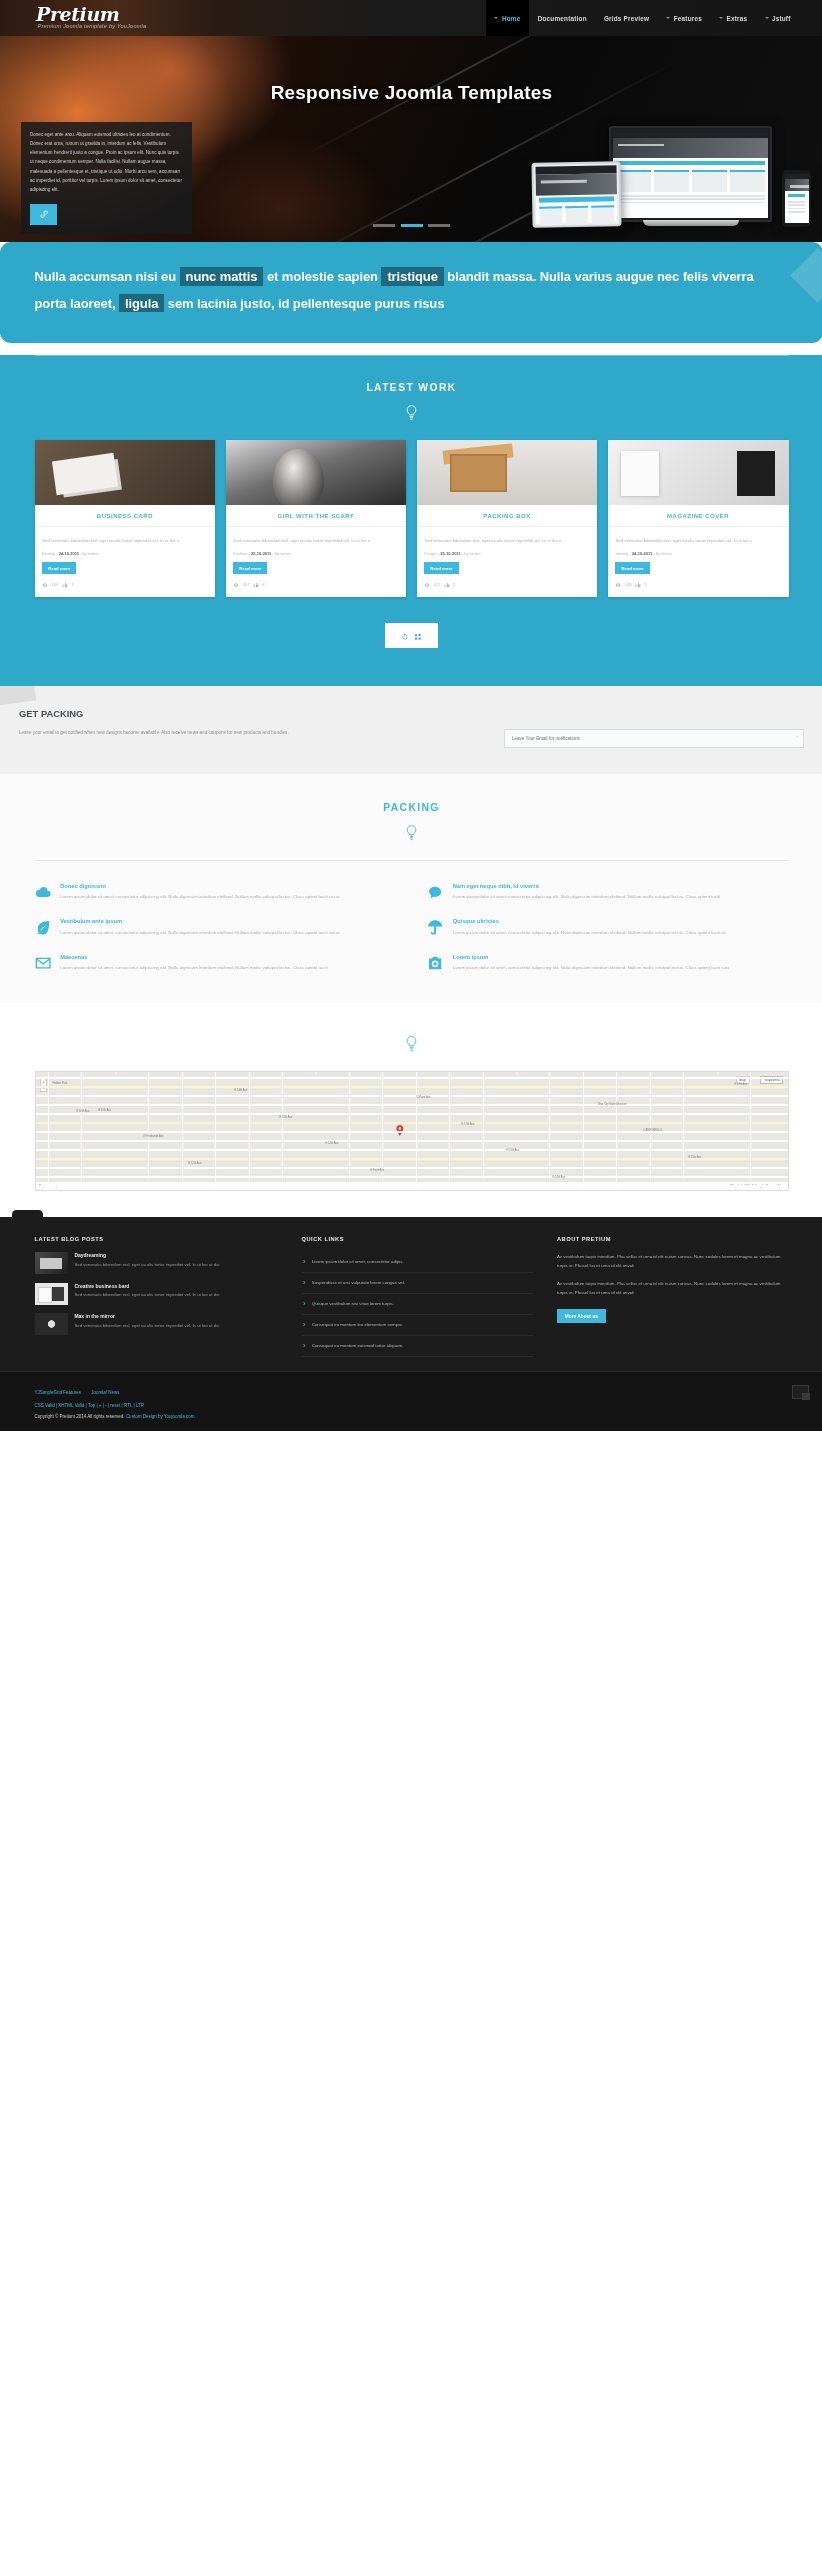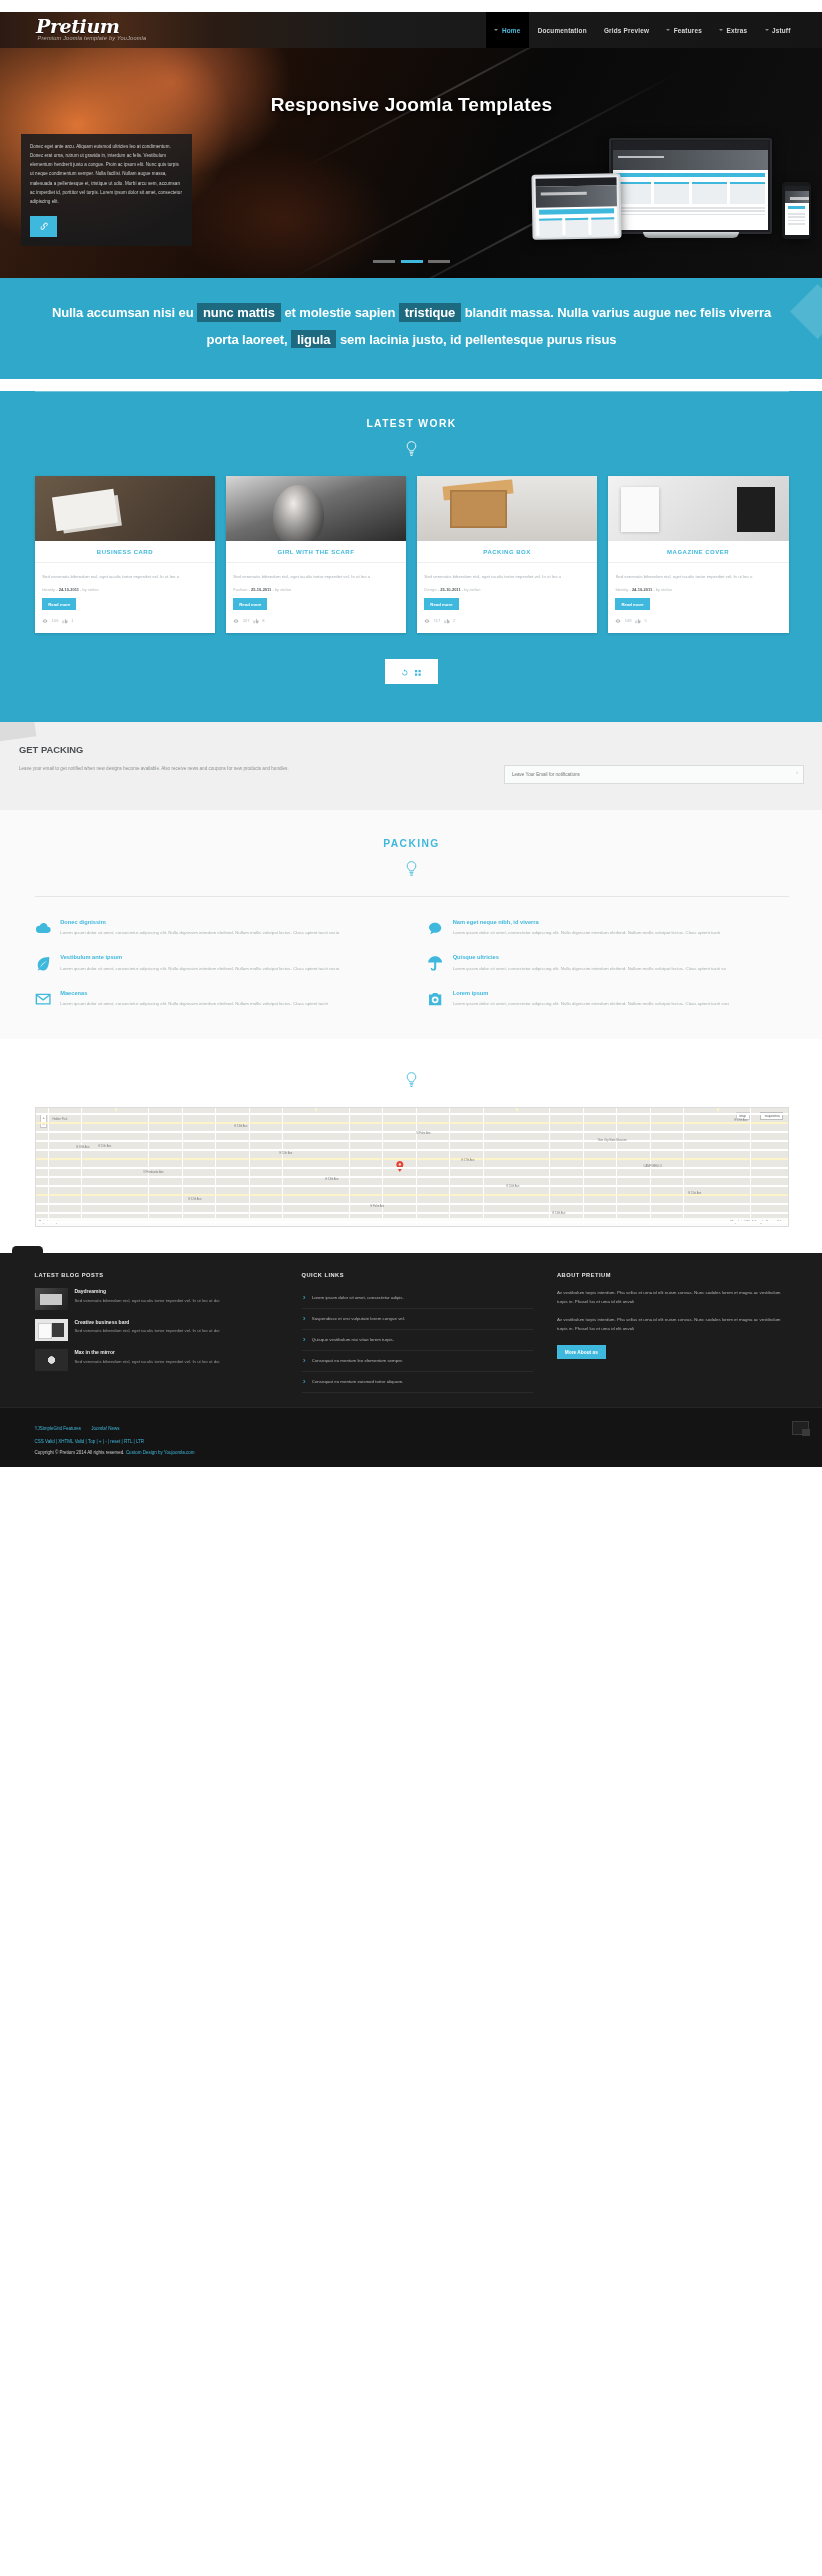--- a/index.html
+++ b/index.html
@@ -10,21 +10,21 @@
     width:823px; overflow-x:hidden;
   }
   .wrap { width:823px; margin:0 auto; }
 
   
   .header {
     position:relative; height:36px;
     background:linear-gradient(90deg,#2c1a12 0%,#4a2a18 14%,#2a1c14 26%,#1b1b1b 45%,#151515 100%);
     z-index:20;
   }
-  .header-in { width:789px; margin:12px auto; height:50px; position:relative; }
+  .header-in { width:789px; margin:0 auto; height:50px; position:relative; }
   .logo {
     position:absolute; left:19px; top:2.6px; color:#fff;
     font-family:"DejaVu Serif", serif; font-style:italic; font-weight:bold;
     font-size:19px; letter-spacing:-0.4px; text-shadow:0 0.9px 1.7px rgba(0,0,0,.7);
   }
   .logo-sub {
     position:absolute; left:20.6px; top:23px; color:#cfc8c2;
     font-size:5.6px; font-style:italic; letter-spacing:0.2px; opacity:.85;
   }
   .nav { position:absolute; right:6.9px; top:0; height:36px; display:flex; align-items:center; }
@@ -33,21 +33,21 @@
     color:#d8d8d8; font-size:6.4px; font-weight:bold; letter-spacing:0.2px; cursor:pointer;
   }
   .nav-item.active { background:#000; color:#4fc0e0; }
   .nav-item .caret {
     width:0;height:0;border-left:2.6px solid transparent;border-right:2.6px solid transparent;
     border-top:2.6px solid #8a8a8a;
   }
 
   
   .hero {
-    position:relative; height:230px; overflow:hidden;
+    position:relative; height:206px; overflow:hidden;
     background:
       radial-gradient(ellipse 223px 171px at 77px 77px, rgba(230,120,55,.95), rgba(150,60,25,.0) 70%),
       radial-gradient(ellipse 171px 137px at 171px 34px, rgba(220,110,60,.7), rgba(0,0,0,0) 70%),
       radial-gradient(ellipse 154px 103px at 283px 171px, rgba(90,40,20,.5), rgba(0,0,0,0) 70%),
       linear-gradient(115deg,#3a1f12 0%,#1a0d07 35%,#090909 60%,#101010 100%);
   }
   .hero .streak {
     position:absolute; background:linear-gradient(90deg,rgba(255,255,255,0),rgba(255,255,255,.18),rgba(255,255,255,0));
     height:1.7px; transform:rotate(-28deg); pointer-events:none;
   }
@@ -99,21 +99,21 @@
   }
   .dev-phone .ds-screen{width:100%;height:100%;background:#fff;overflow:hidden;}
   .dots { position:absolute; left:0; right:0; bottom:12px; text-align:center; z-index:6; }
   .dots i {
     display:inline-block; width:22px; height:2.6px; background:#6f6f6f; margin:0 2.6px; cursor:pointer;
   }
   .dots i.on { background:#3fb8dd; }
 
   
   .tagline {
-    background:#2fa8c9; padding:22px 0 26px; text-align:center; position:relative; overflow:hidden;
+    background:#2fa8c9; padding:22px 0 26px; position:relative; overflow:hidden;border-radius:11px;
   }
   .tagline p {
     color:#fff; font-size:13px; font-weight:bold; line-height:2.05;
     width:754px; margin:0 auto; letter-spacing:-0.1px;
   }
   .tagline .hl { background:#1d6a80; padding:1.7px 6px; }
   .ribbon {
     position:absolute; right:-13.7px; top:13.7px; width:39px; height:39px;
     background:rgba(255,255,255,.16); transform:rotate(45deg);
   }

